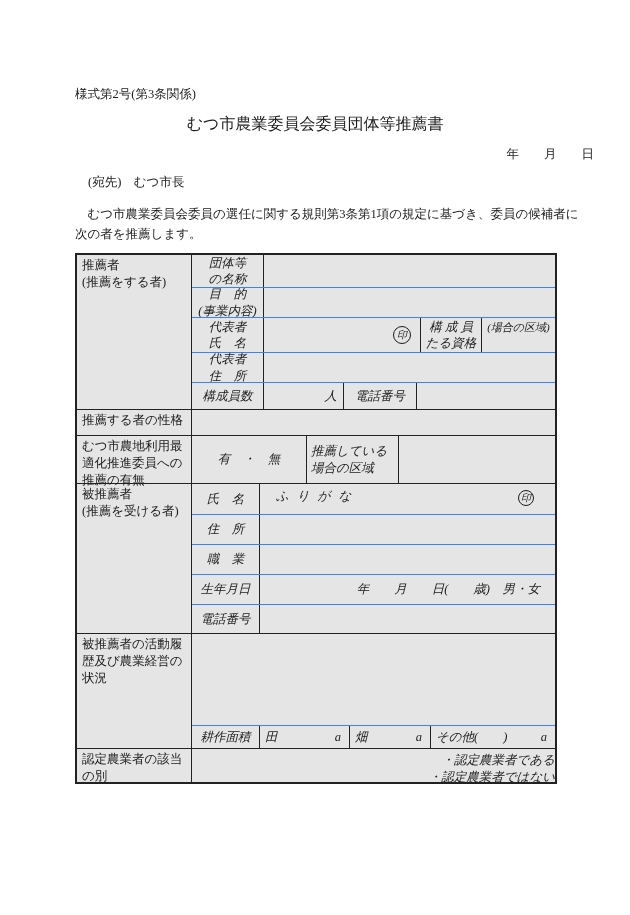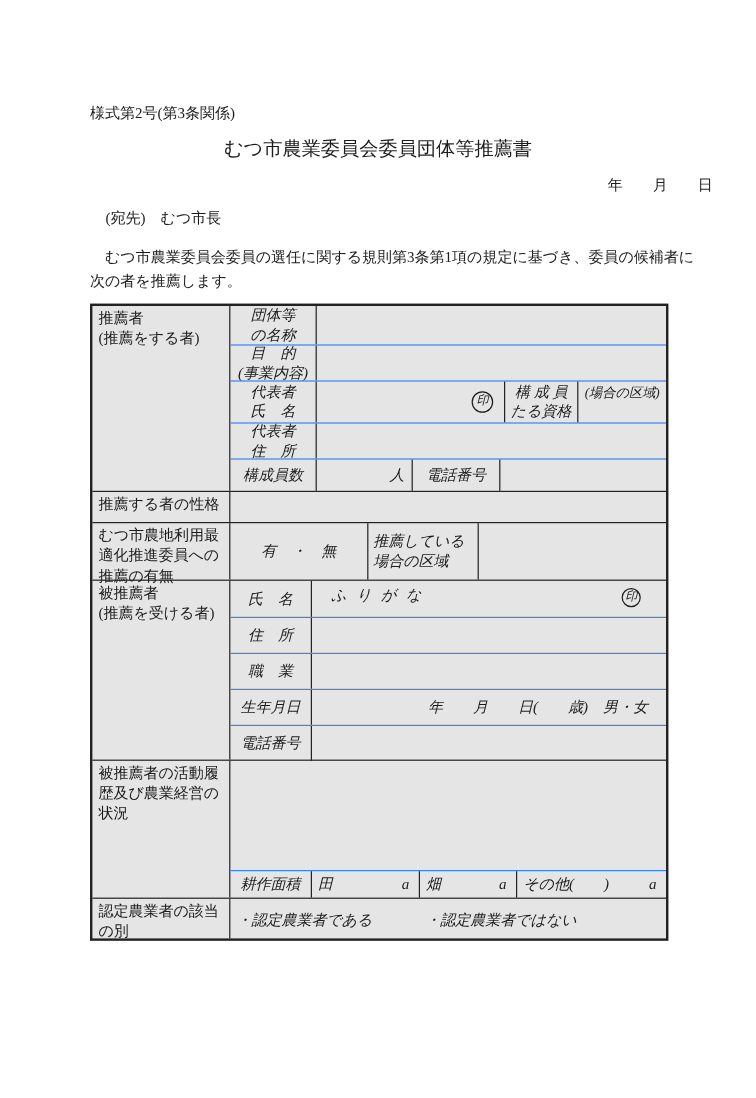--- a/index.html
+++ b/index.html
@@ -66,21 +66,21 @@
   .centered { display: flex; align-items: center; justify-content: center; white-space: nowrap; }
   .region-lbl {
     display: flex; align-items: center; justify-content: flex-start;
     text-align: left; white-space: pre-line; line-height: 1.35; padding-left: 4px; flex-shrink: 0;
   }
   .name-cell { position: relative; }
   .furigana { position: absolute; left: 16px; top: 4px; letter-spacing: 8px; }
   .seal-abs { position: absolute; right: 21px; top: 6px; width: 16px; height: 16px; }
   .birth-cell { display: flex; align-items: center; justify-content: flex-end; padding-right: 15px; white-space: pre; padding-left: 20px; }
   .pair { display: flex; align-items: center; justify-content: space-between; padding: 0 8px 0 5px; white-space: pre; }
-  .cert-cell { display: flex; align-items: center; padding-top: 3px; white-space: pre; }
+  .cert-cell { display: flex; align-items: flex-end; padding-top: 3px; white-space: pre; flex-direction: column; }
   .cert-opt1 { margin-left: 5px; }
   .cert-opt2 { margin-left: 44px; }
 </style>
 </head>
 <body>
 
 <div class="page">
 
   <div class="form-no">様式第2号(第3条関係)</div>
   <div class="doc-title">むつ市農業委員会委員団体等推薦書</div>

